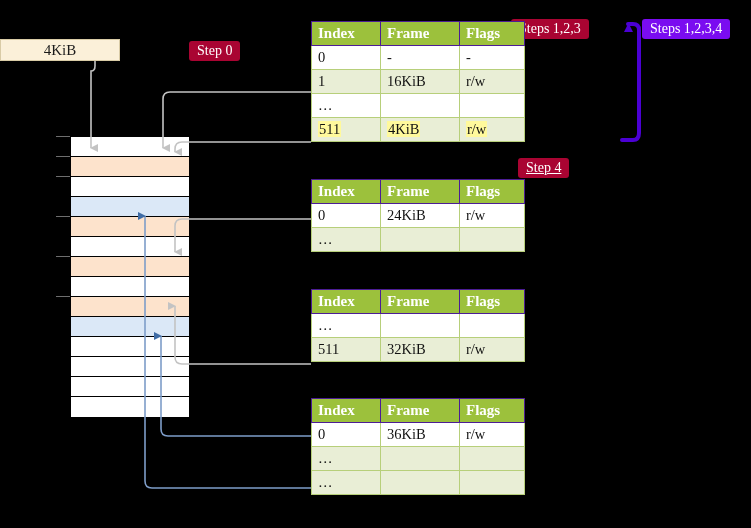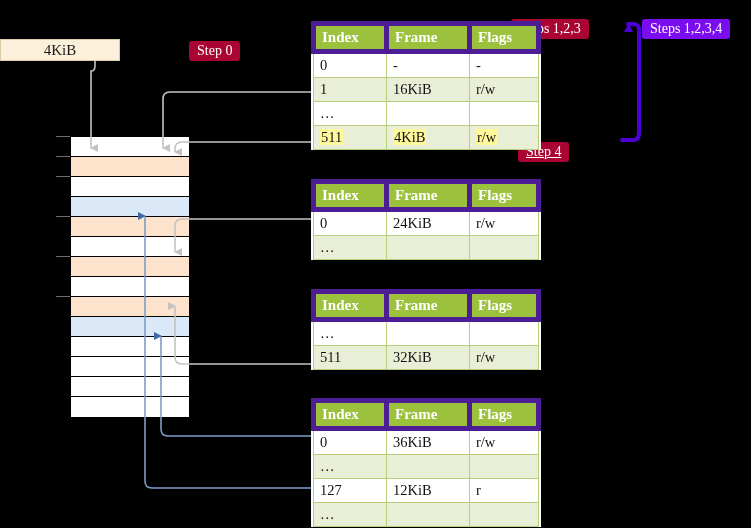--- a/index.html
+++ b/index.html
@@ -13,29 +13,29 @@
            display:flex;align-items:center;justify-content:center;
            font-size:15px;color:#1a1a1a;box-sizing:border-box;}
 
   
   .badge{position:absolute;display:flex;align-items:center;justify-content:center;
          font-size:14px;color:#fff;border-radius:3px;padding:2px 8px;
          white-space:nowrap;line-height:1.15;}
   .badge.crimson{background:#a90432;}
   .badge.violet{background:#7a0cf0;}
   #badge-step0{left:189px;top:41px;align-items:flex-end;}
-  #badge-step4{left:518px;top:142px;text-decoration:underline;}
+  #badge-step4{left:518px;top:158px;text-decoration:underline;}
   #badge-steps123{left:511px;top:19px;}
   #badge-steps1234{left:642px;top:19px;}
 
   
   .ptable{position:absolute;border-collapse:collapse;background:#fff;
           font-size:14.5px;table-layout:fixed;}
   .ptable th{background:#9cc13c;color:#fff;font-weight:bold;font-size:15px;
-             text-align:left;padding:3px 6px;border:5px solid #4c1d95;margin-top:16px;}
+             text-align:left;padding:3px 6px;border:1px solid #4c1d95;margin-top:16px;}
   .ptable td{padding:3px 6px;border:1px solid #b7cf7a;height:16px;
              color:#111;overflow:hidden;}
   .ptable tr.alt td{background:#e9eed6;}
   .ptable tr.plain td{background:#ffffff;}
   .col-i{width:56px;}
   .col-f{width:66px;}
   .col-g{width:52px;}
   .hl{background:#fff99c;padding:0 1px;}
   .ell{letter-spacing:1px;}
 
@@ -195,25 +195,20 @@
         <tr class="plain">
           <td class="col-i">0</td>
           <td class="col-f">36KiB</td>
           <td class="col-g">r/w</td>
         </tr>
         <tr class="alt">
           <td class="col-i ell">…</td>
           <td class="col-f"></td>
           <td class="col-g"></td>
         </tr>
-        <tr class="plain">
-          <td class="col-i">127</td>
-          <td class="col-f">12KiB</td>
-          <td class="col-g">r</td>
-        </tr>
         <tr class="alt">
           <td class="col-i ell">…</td>
           <td class="col-f"></td>
           <td class="col-g"></td>
         </tr>
       </tbody>
   </table>
 
   <svg class="wires" viewBox="0 0 751 528">
     <defs>

